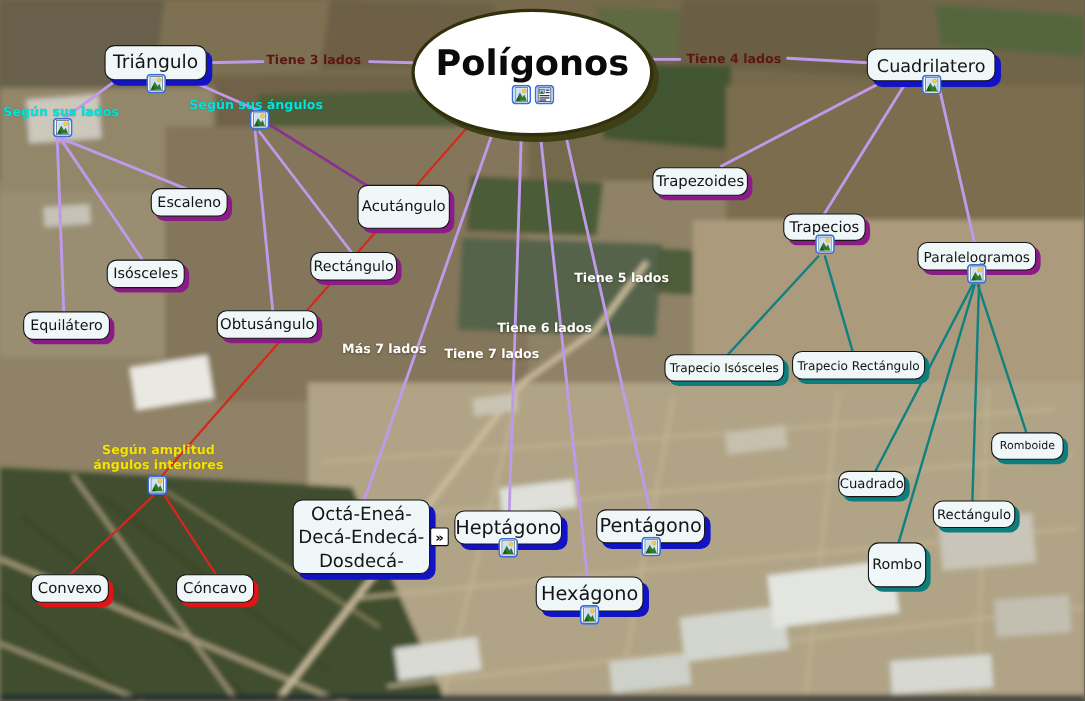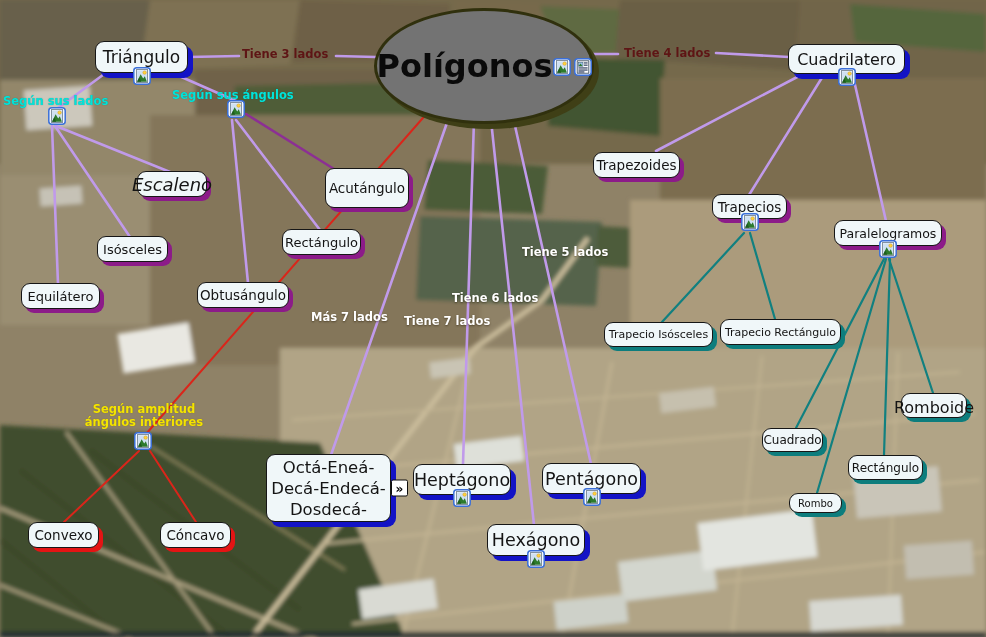--- a/index.html
+++ b/index.html
@@ -18,23 +18,23 @@
     display:flex; align-items:center; justify-content:center;
     color:#141414; white-space:nowrap;
   }
   .sh-blue   { box-shadow:5px 5px 0 #1313c6; }
   .sh-purple { box-shadow:4px 4px 0 #8c1b89; }
   .sh-teal   { box-shadow:4px 4px 0 #0d7d7d; }
   .sh-red    { box-shadow:4px 4px 0 #e41414; }
 
   .ellipse {
     position:absolute; left:374px; top:8px; width:214px; height:110px; z-index:3;
-    background:#737373; border:3px solid #30300d; border-radius:50%;
+    background:#ffffff; border:3px solid #30300d; border-radius:50%;
     box-shadow:5px 5px 0 #3f3f16;
-    display:flex; flex-direction:row; align-items:center; justify-content:center;
+    display:flex; flex-direction:column; align-items:center; justify-content:center;
   }
   .title { font-weight:bold; font-size:32px; color:#0a0a0a; letter-spacing:0; }
   .icon-row { display:flex; gap:3px; margin-top:1px; }
 
   .ic { width:18px; height:18px; display:block; }
   .nicon {
     position:absolute; left:50%; bottom:-13px; transform:translateX(-50%);
     width:18px; height:18px; z-index:4;
   }
   .freeicon { position:absolute; width:18px; height:18px; z-index:2; }
@@ -229,21 +229,21 @@
       </svg>
   </div>
 
   <div class="node sh-blue" style="left:788px; top:44px; width:117px; height:30px; font-size:16px;">
     <span>Cuadrilatero</span>
     <svg class="nicon">
         <use href="#sym-image"></use>
       </svg>
   </div>
 
-  <div class="node sh-purple" style="left:137px; top:171px; width:70px; height:26px; font-size:18px;font-style:italic;">
+  <div class="node sh-purple" style="left:137px; top:171px; width:70px; height:26px; font-size:13px;">
     <span>Escaleno</span>
   </div>
   <div class="node sh-purple" style="left:97px; top:236px; width:71px; height:26px; font-size:13px;">
     <span>Isósceles</span>
   </div>
   <div class="node sh-purple" style="left:21px; top:283px; width:79px; height:26px; font-size:13px;">
     <span>Equilátero</span>
   </div>
   <div class="node sh-purple" style="left:325px; top:168px; width:84px; height:40px; font-size:13.5px;">
     <span>Acutángulo</span>
@@ -269,30 +269,30 @@
     <svg class="nicon">
         <use href="#sym-image"></use>
       </svg>
   </div>
   <div class="node sh-teal" style="left:604px; top:322px; width:109px; height:25px; font-size:11px;">
     <span>Trapecio Isósceles</span>
   </div>
   <div class="node sh-teal" style="left:720px; top:319px; width:121px; height:26px; font-size:11px;">
     <span>Trapecio Rectángulo</span>
   </div>
-  <div class="node sh-teal" style="left:901px; top:393px; width:66px; height:25px; font-size:16px;align-items:flex-end;">
+  <div class="node sh-teal" style="left:901px; top:393px; width:66px; height:25px; font-size:10px;">
     <span>Romboide</span>
   </div>
   <div class="node sh-teal" style="left:762px; top:428px; width:61px; height:24px; font-size:12px;">
     <span>Cuadrado</span>
   </div>
   <div class="node sh-teal" style="left:848px; top:455px; width:75px; height:25px; font-size:12px;">
     <span>Rectángulo</span>
   </div>
-  <div class="node sh-teal" style="left:789px; top:493px; width:53px; height:20px; font-size:10px;">
+  <div class="node sh-teal" style="left:789px; top:493px; width:53px; height:41px; font-size:13px;border-radius:10px;">
     <span>Rombo</span>
   </div>
 
   <div class="node sh-red" style="left:28px; top:522px; width:71px; height:26px; font-size:13.5px;justify-content:center;">
     <span>Convexo</span>
   </div>
   <div class="node sh-red" style="left:160px; top:522px; width:71px; height:26px; font-size:13.5px;">
     <span>Cóncavo</span>
   </div>
 

